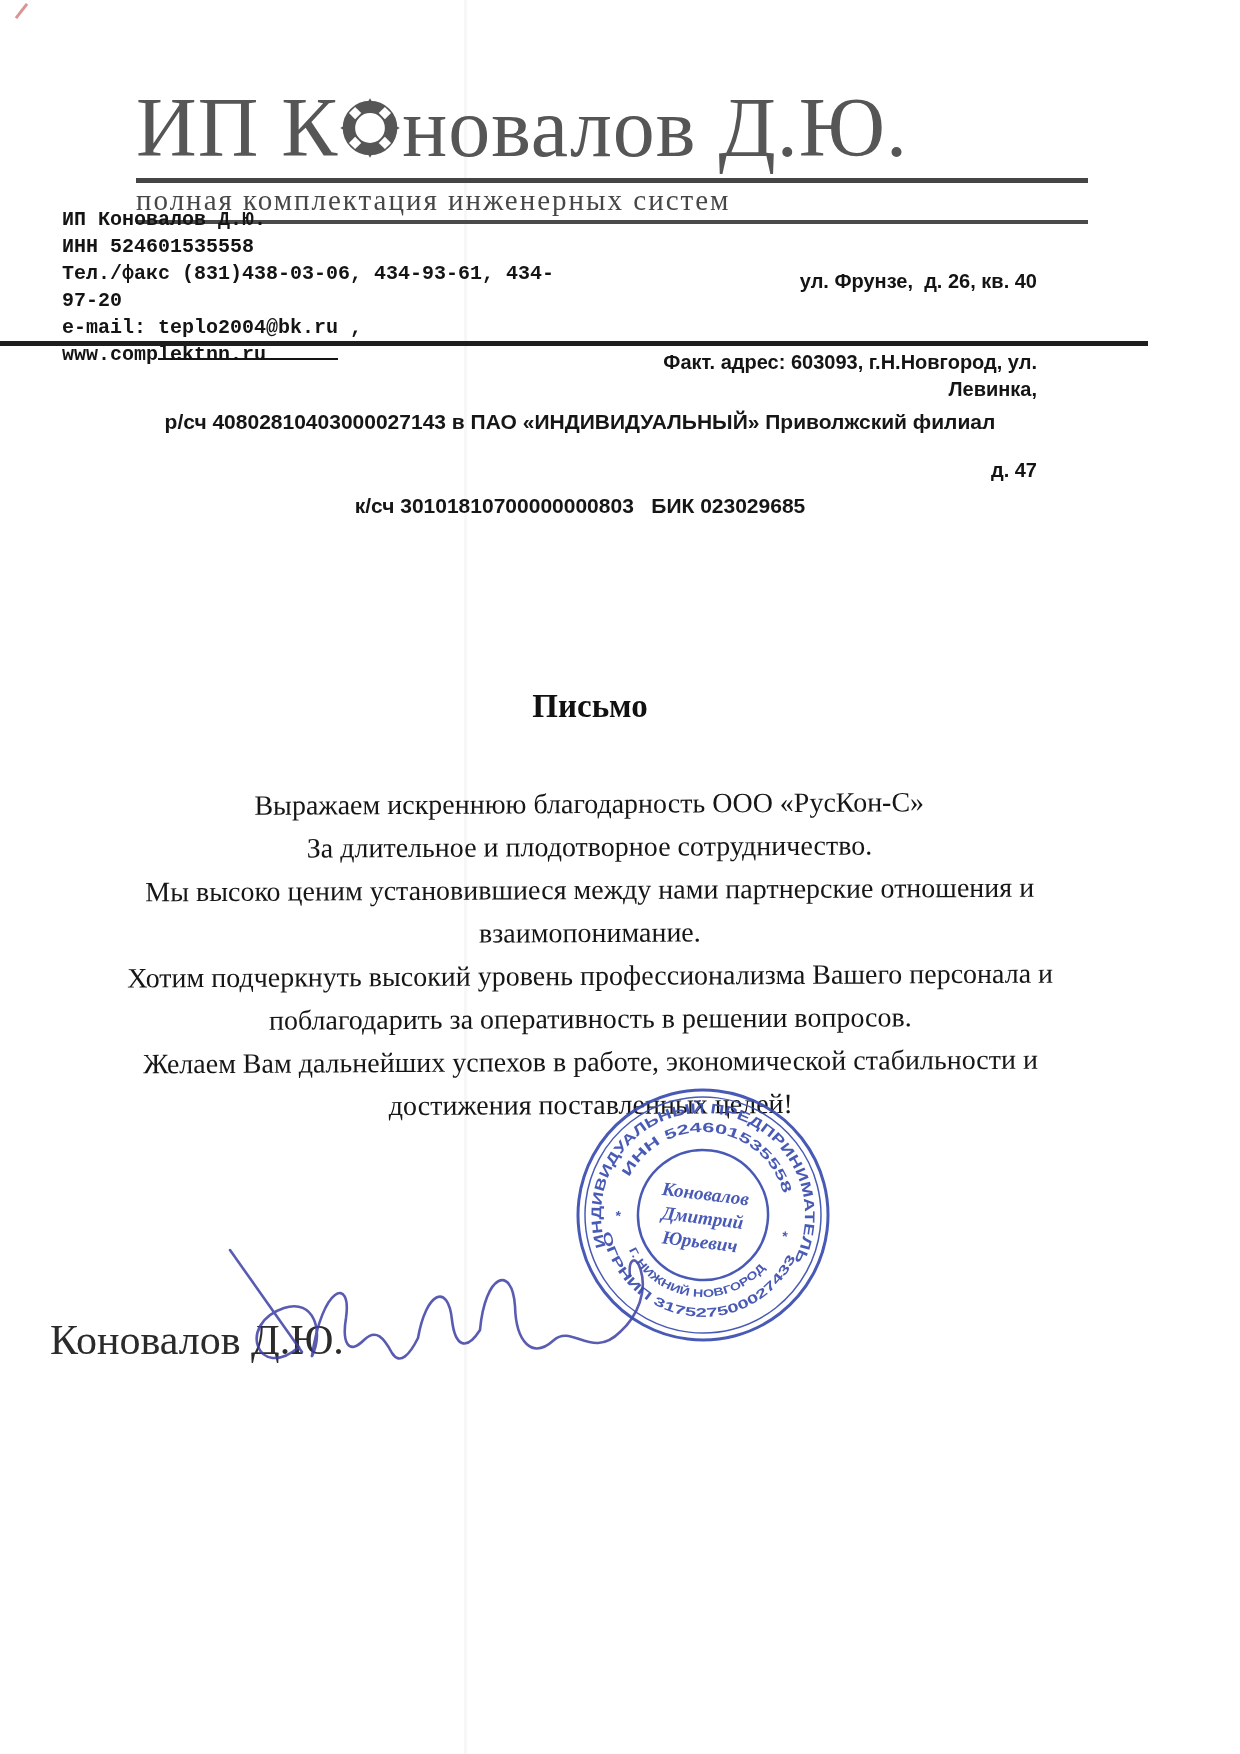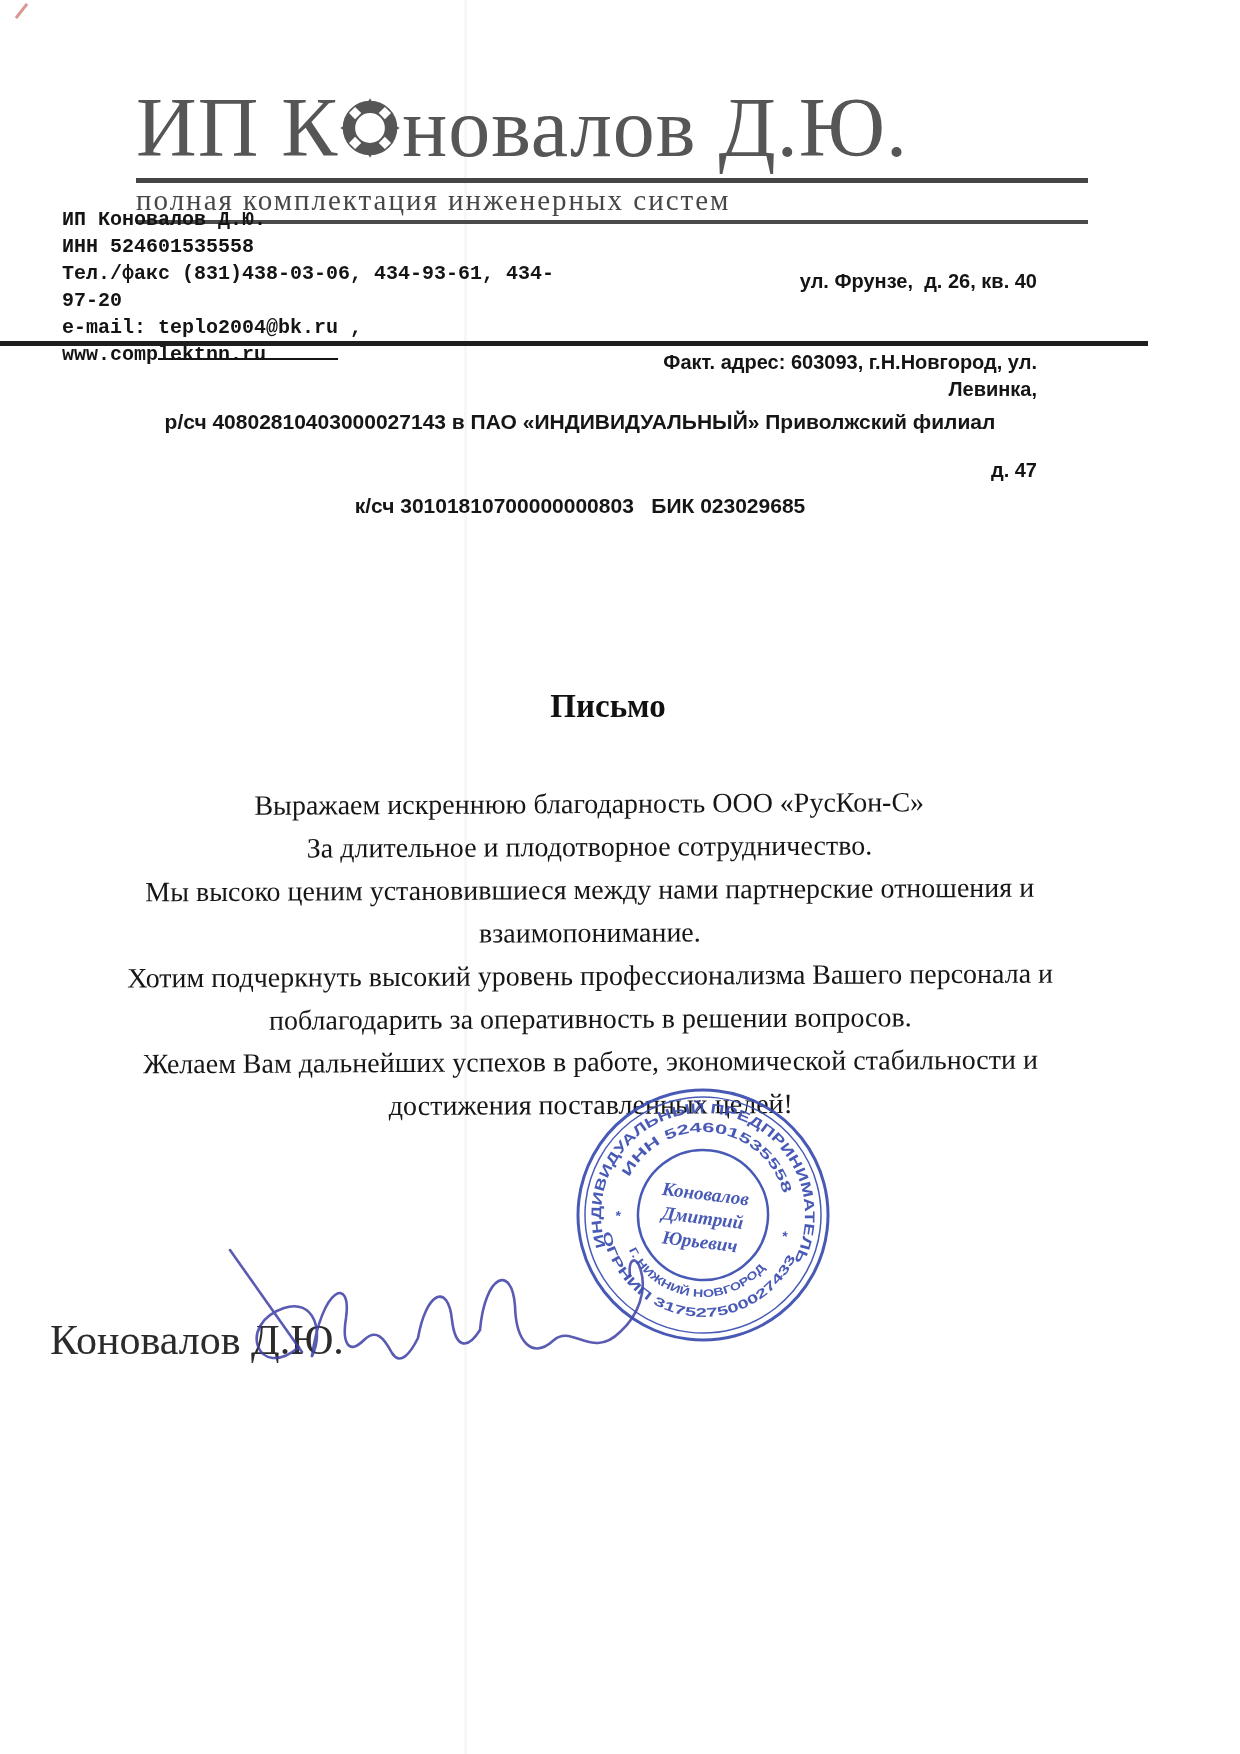--- a/index.html
+++ b/index.html
@@ -57,21 +57,21 @@
     position: absolute; left: 110px; top: 352px; width: 940px;
     font-family: "Liberation Sans", sans-serif; font-weight: bold;
     font-size: 21px; line-height: 28px; color: #161616;
     text-align: center; white-space: pre-wrap;
   }
 
   
   .letter-title {
     position: absolute; left: 0; top: 688px; width: 1180px;
     text-align: center; font-family: "Liberation Serif", serif;
-    font-weight: bold; font-size: 33px; color: #111; margin-left: 18px;
+    font-weight: bold; font-size: 33px; color: #111;
   }
   .letter-body {
     position: absolute; left: 30px; top: 782px; width: 1120px;
     text-align: center; font-family: "Liberation Serif", serif;
     font-size: 28px; line-height: 43px; color: #161616;
     transform: rotate(-0.3deg);
   }
 
   
   .signatory-name {

